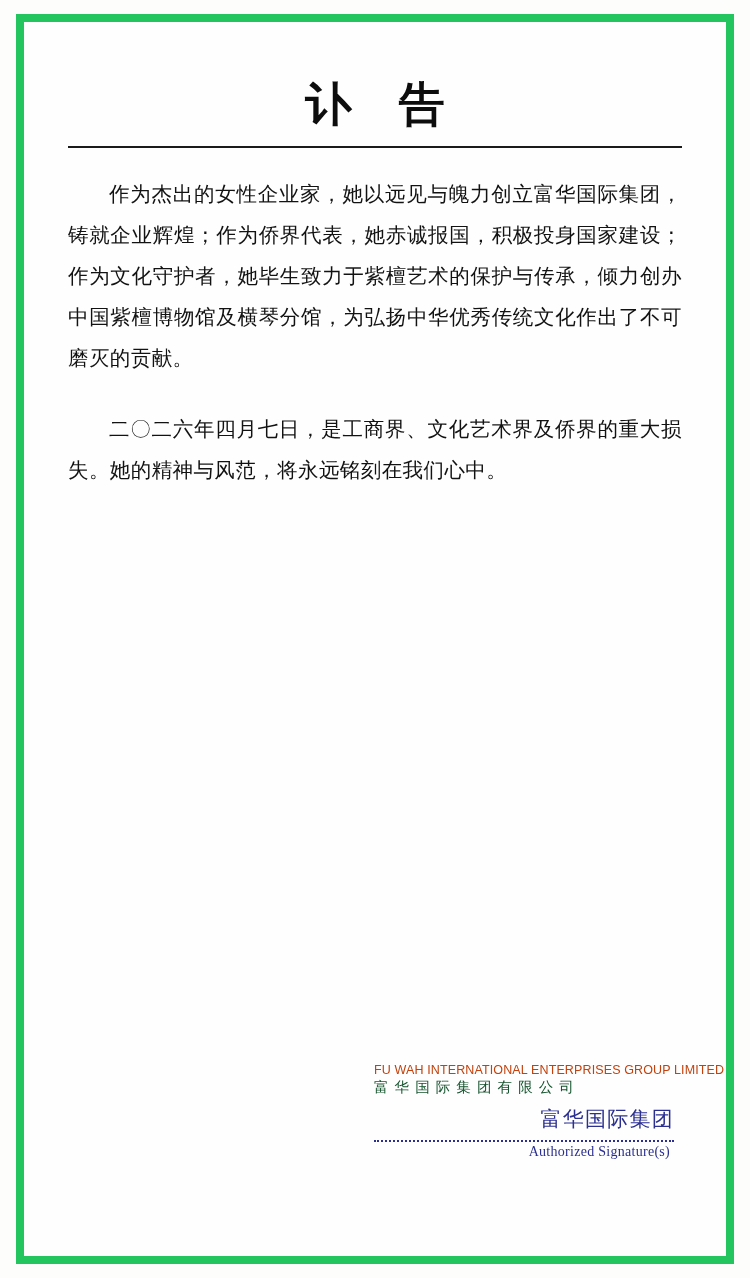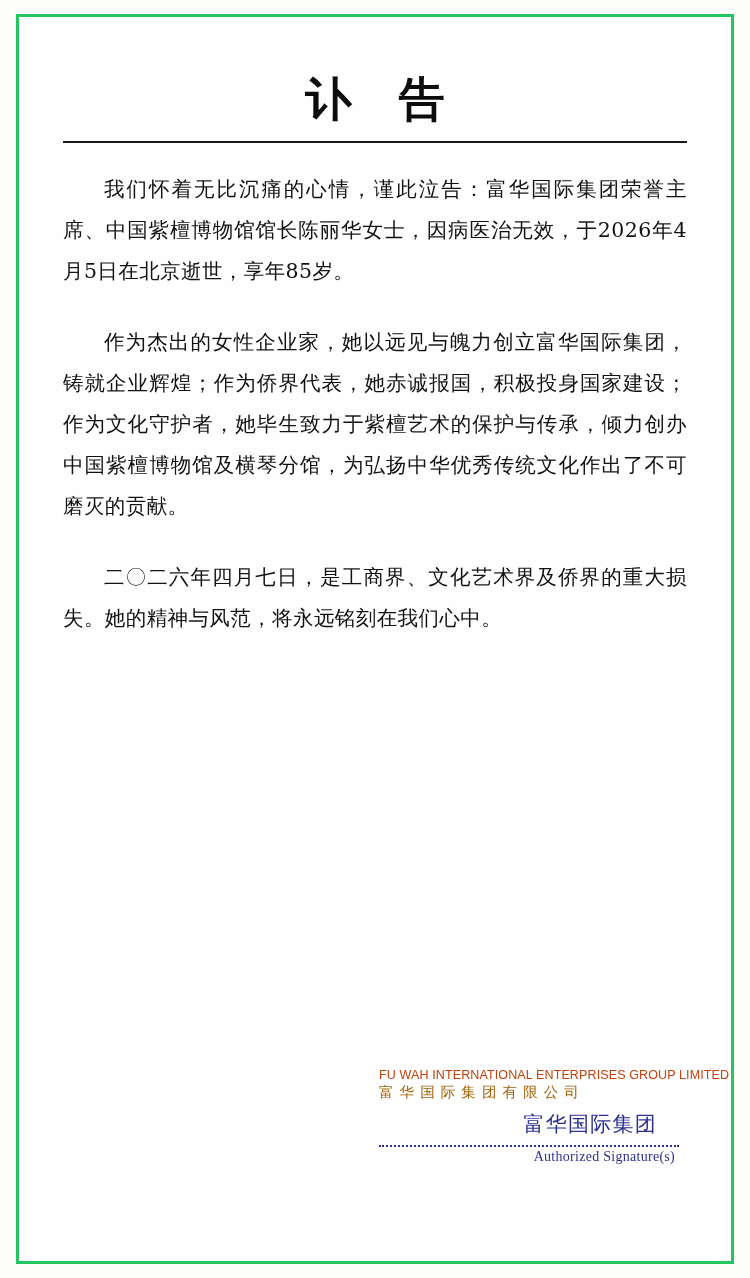--- a/index.html
+++ b/index.html
@@ -18,21 +18,21 @@
     width: 750px;
     height: 1278px;
     background: #fdfdfb;
     box-sizing: border-box;
     padding: 14px 16px;
   }
   .frame {
     position: relative;
     width: 100%;
     height: 100%;
-    border: 3px solid #22c55e;
+    border: 8px solid #22c55e;
     box-sizing: border-box;
     background: #fefefe;
     padding: 34px 44px 20px 44px;
     overflow: hidden;
   }
   .doc-title {
     text-align: center;
     font-size: 46px;
     font-weight: 700;
     letter-spacing: 0.34em;
@@ -79,31 +79,31 @@
     font-family: "Liberation Sans", "DejaVu Sans", sans-serif;
     font-size: 12.5px;
     color: #c2410c;
     letter-spacing: 0.01em;
     white-space: nowrap;
     margin-bottom: 1px;
   }
   .sig-line3 {
     font-family: "DejaVu Serif", "Liberation Serif", serif;
     font-size: 14.5px;
-    color: #a16207;
+    color: #14532d;
     letter-spacing: 0.42em;
     margin-bottom: 8px;
   }
   .sig-stamp {
     font-family: "DejaVu Serif", "Liberation Serif", serif;
     font-size: 21px;
     color: #2b2f8f;
     text-align: right;
     letter-spacing: 0.06em;
-    margin-right: 22px;
+    margin-right: 0;
   }
   .sig-dotted {
     border-bottom: 2px dotted #2b2f8f;
     height: 4px;
     margin: 3px 0 2px 0;
     width: 100%;
   }
   .sig-auth {
     font-family: "Liberation Serif", "DejaVu Serif", serif;
     font-size: 14px;
@@ -124,21 +124,20 @@
 </head>
 <body>
 
 <div class="page">
   <div class="frame">
 
     <div class="doc-title">讣 告</div>
     <div class="title-rule"></div>
 
     <div class="body-text">
-      <p>我们怀着无比沉痛的心情，谨此泣告：富华国际集团荣誉主席、中国紫檀博物馆馆长陈丽华女士，因病医治无效，于2026年4月5日在北京逝世，享年85岁。</p>
       <p>作为杰出的女性企业家，她以远见与魄力创立富华国际集团，铸就企业辉煌；作为侨界代表，她赤诚报国，积极投身国家建设；作为文化守护者，她毕生致力于紫檀艺术的保护与传承，倾力创办中国紫檀博物馆及横琴分馆，为弘扬中华优秀传统文化作出了不可磨灭的贡献。</p>
       <p>二〇二六年四月七日，是工商界、文化艺术界及侨界的重大损失。她的精神与风范，将永远铭刻在我们心中。</p>
     </div>
 
     <div class="signature-block">
       <div class="sig-line2">FU WAH INTERNATIONAL ENTERPRISES GROUP LIMITED</div>
       <div class="sig-line3">富华国际集团有限公司</div>
       <div class="sig-stamp">富华国际集团</div>
       <div class="sig-dotted"></div>
       <div class="sig-auth">Authorized Signature(s)</div>

